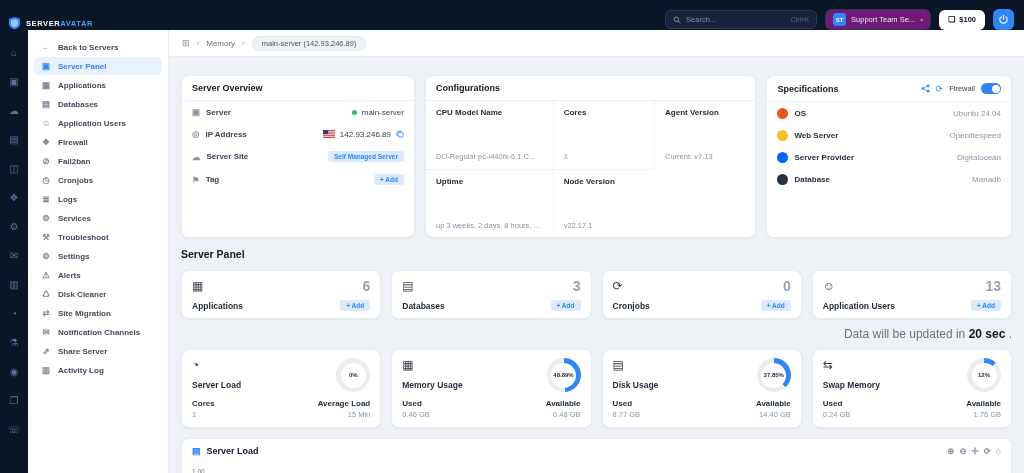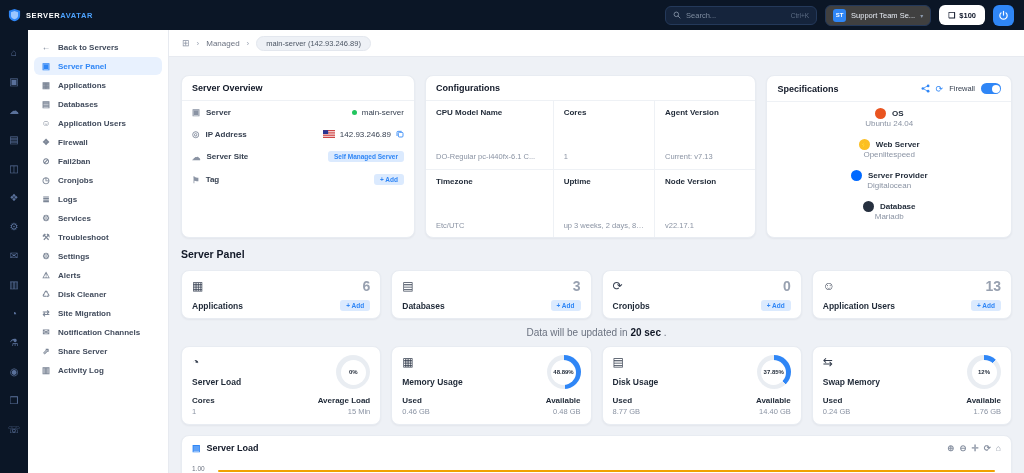--- a/index.html
+++ b/index.html
@@ -1,30 +1,30 @@
 <!DOCTYPE html>
 <html><head>
 <meta charset="utf-8">
 <style>
   * { box-sizing: border-box; margin: 0; padding: 0; }
   html,body { width:1024px; height:473px; overflow:hidden; }
   body { font-family:"Liberation Sans", sans-serif; background:#eef1f6; color:#1f2937; }
   .app { width:1024px; height:473px; display:flex; flex-direction:column; }
 
   
-  .topbar { flex:0 0 30px; background:#0b1626; display:flex; align-items:center; padding:0 10px 0 8px; gap:8px; }
+  .topbar { flex:0 0 30px; background:#0b1626; display:flex; align-items:flex-end; padding:0 10px 0 8px; gap:8px; }
   .brand { display:flex; align-items:center; gap:5px; width:158px; cursor:pointer; }
   .brand-text { font-size:7.5px; font-weight:bold; letter-spacing:.6px; color:#fff; white-space:nowrap; }
   .brand-text .accent { color:#4da3ff; }
   .topbar-right { margin-left:auto; display:flex; align-items:center; gap:8px; }
   .search { display:flex; align-items:center; gap:5px; background:#15243c; border:1px solid #24395a; border-radius:6px; height:19px; padding:0 7px; width:152px; }
   .search input { flex:1; min-width:0; background:transparent; border:none; outline:none; color:#aeb9c9; font-size:7.5px; font-family:inherit; }
   .search input::placeholder { color:#7e8ca0; }
   .shortcut { color:#5d6d85; font-size:6.5px; white-space:nowrap; }
-  .account { display:flex; align-items:center; gap:5px; background:#404040; border:1px solid #24395a; border-radius:6px; height:21px; padding:0 7px; font-size:7.5px; color:#e5eaf2; cursor:pointer; white-space:nowrap; }
+  .account { display:flex; align-items:center; gap:5px; background:#701a75; border:1px solid #24395a; border-radius:6px; height:21px; padding:0 7px; font-size:7.5px; color:#e5eaf2; cursor:pointer; white-space:nowrap; }
   .avatar { width:13px; height:13px; border-radius:3px; background:#2f86f6; color:#fff; font-size:6px; font-weight:bold; display:flex; align-items:center; justify-content:center; }
   .caret { color:#8b99ad; font-size:6px; }
   .balance { display:flex; align-items:center; gap:4px; background:#fff; border:none; border-radius:6px; height:20px; padding:0 9px; font-size:7.5px; font-weight:bold; color:#0f172a; cursor:pointer; font-family:inherit; }
   .w-icon { font-size:8px; color:#0f172a; }
   .power { width:21px; height:21px; border-radius:6px; background:#2f86f6; border:none; display:flex; align-items:center; justify-content:center; cursor:pointer; }
 
   
   .body { flex:1; display:flex; min-height:0; }
   .rail { width:28px; background:#0b1626; display:flex; flex-direction:column; align-items:center; padding-top:8px; flex-shrink:0; }
   .rail-icon { color:#5a719b; font-size:10px; height:29px; width:100%; display:flex; align-items:center; justify-content:center; cursor:pointer; }
@@ -61,35 +61,35 @@
   .cfg-cell:nth-child(3n+1) { border-left:none; }
   .cfg-cell:nth-child(-n+3) { border-top:none; }
   .cfg-label { font-size:8px; font-weight:bold; color:#1f2937; margin-bottom:3px; white-space:nowrap; }
   .cfg-value { font-size:7.5px; color:#8a93a3; white-space:nowrap; overflow:hidden; text-overflow:ellipsis;margin-top:35px; }
 
   .spec-controls { margin-left:auto; display:flex; align-items:center; gap:6px; font-weight:normal; }
   .refresh { color:#2f86f6; font-size:9px; cursor:pointer; }
   .fw-label { font-size:7.5px; color:#374151; }
   .toggle { width:20px; height:11px; border-radius:6px; position:relative; cursor:pointer; }
   .toggle::after { content:""; position:absolute; right:1.5px; top:1.5px; width:8px; height:8px; border-radius:50%; background:#fff; }
-  .spec-row { display:flex; align-items:center; justify-content:space-between; padding:5.5px 10px; font-size:8px;flex-direction:column; }
+  .spec-row { display:flex; align-items:center; justify-content:space-between; padding:5.5px 10px; font-size:8px; }
   .spec-left { display:flex; align-items:center; gap:6px; font-weight:600; color:#1f2937; }
   .spec-ic { width:11px; height:11px; border-radius:50%; display:inline-flex; align-items:center; justify-content:center; color:#fff; font-size:6px; flex-shrink:0; }
   .spec-val { color:#8a93a3; }
 
   .section-title { font-size:10.5px; font-weight:bold; color:#111827; }
 
   .counts { display:flex; gap:10px; }
   .count-card { flex:1; padding:7px 10px; display:flex; flex-direction:column; gap:6px; }
   .cc-top, .cc-bottom { display:flex; justify-content:space-between; align-items:center; }
   .cc-icon { font-size:12px; color:#3c4556; }
   .cc-num { font-size:14px; color:#98a1b0; font-weight:600; }
   .cc-label { font-size:8.5px; font-weight:bold; color:#1f2937; }
 
-  .update-note { text-align:center; font-size:10px; color:#6b7280; margin:-2px 14px; }
+  .update-note { text-align:right; font-size:12px; color:#6b7280; margin:-2px 0; }
   .update-note strong { color:#111827; }
 
   .stats { display:flex; gap:10px; }
   .stat-card { flex:1; padding:8px 10px; display:flex; flex-direction:column; gap:6px; }
   .st-top { display:flex; justify-content:space-between; align-items:flex-start; }
   .st-left { display:flex; flex-direction:column; gap:8px; }
   .st-icon { font-size:12px; color:#333c4c; }
   .st-label { font-size:8.5px; font-weight:bold; color:#1f2937; white-space:nowrap; }
   .donut { width:34px; height:34px; border-radius:50%; display:flex; align-items:center; justify-content:center; flex-shrink:0; }
   .donut-c { width:25px; height:25px; border-radius:50%; background:#fff; display:flex; align-items:center; justify-content:center; font-size:6px; font-weight:bold; color:#1f2937; }
@@ -239,21 +239,21 @@
           <span class="si">▥</span>
           <span>Activity Log</span>
         </div>
     </nav>
 
     <div class="main">
 
       <div class="crumbbar">
         <span class="crumb-icon">⊞</span>
         <span class="sep">›</span>
-        <span class="crumb-root">Managed</span>
+        <span class="crumb-root">Memory</span>
         <span class="sep">›</span>
         <span class="crumb-pill">main-server (142.93.246.89)</span>
       </div>
 
       <div class="content">
 
         <div class="row1">
 
           <div class="card overview">
             <div class="card-h">Server Overview</div>
@@ -313,24 +313,20 @@
                 </div>
               <div class="cfg-cell">
                   <div class="cfg-label">Cores</div>
                   <div class="cfg-value">1</div>
                 </div>
               <div class="cfg-cell">
                   <div class="cfg-label">Agent Version</div>
                   <div class="cfg-value">Current: v7.13</div>
                 </div>
               <div class="cfg-cell">
-                  <div class="cfg-label">Timezone</div>
-                  <div class="cfg-value">Etc/UTC</div>
-                </div>
-              <div class="cfg-cell">
                   <div class="cfg-label">Uptime</div>
                   <div class="cfg-value">up 3 weeks, 2 days, 8 hours, ...</div>
                 </div>
               <div class="cfg-cell">
                   <div class="cfg-label">Node Version</div>
                   <div class="cfg-value">v22.17.1</div>
                 </div>
             </div>
           </div>
 

